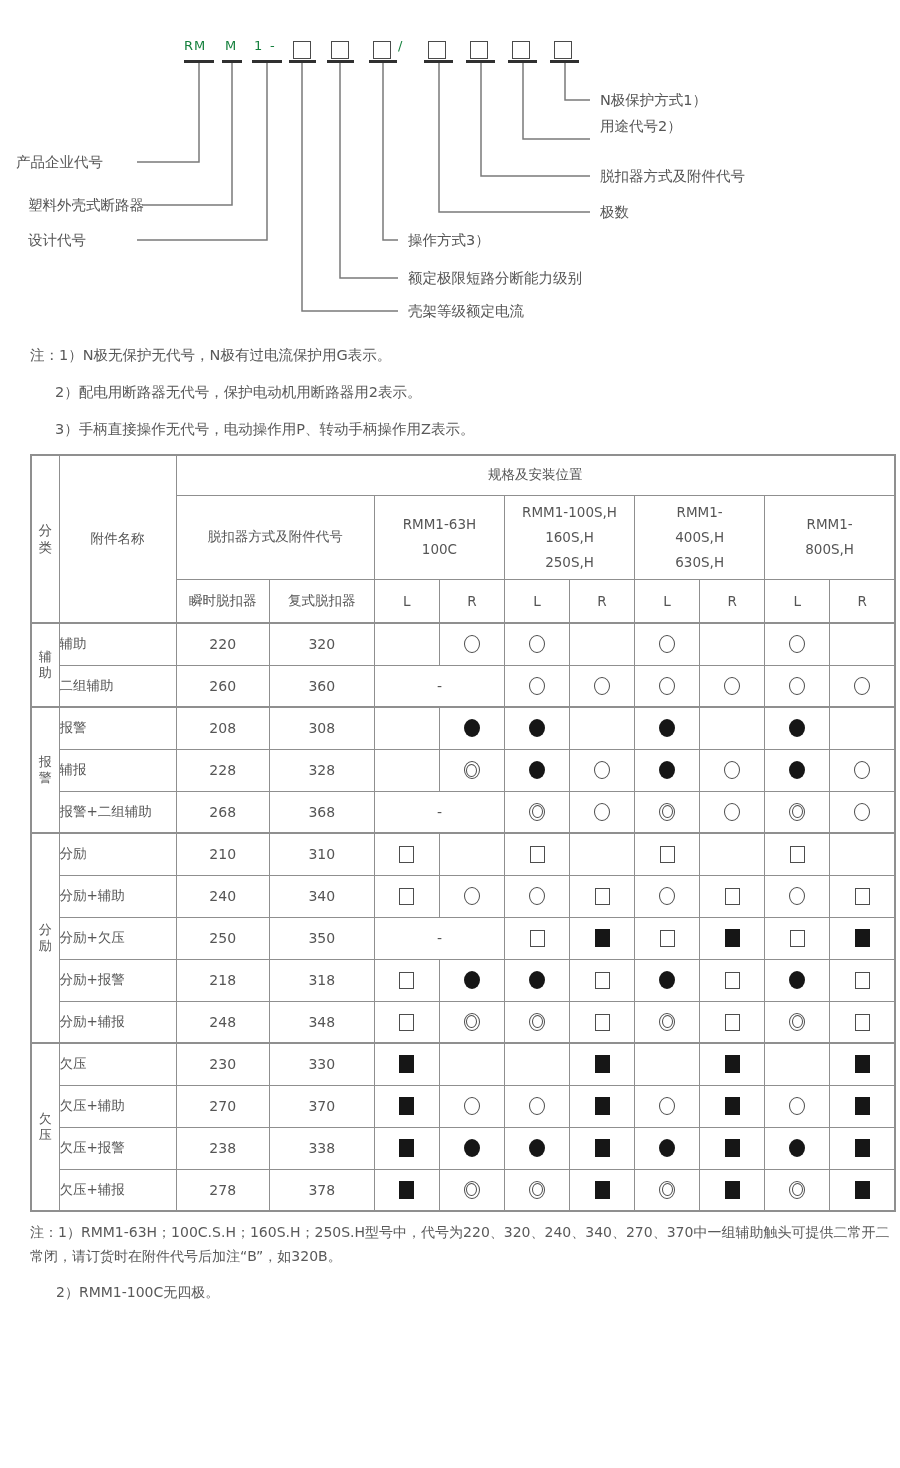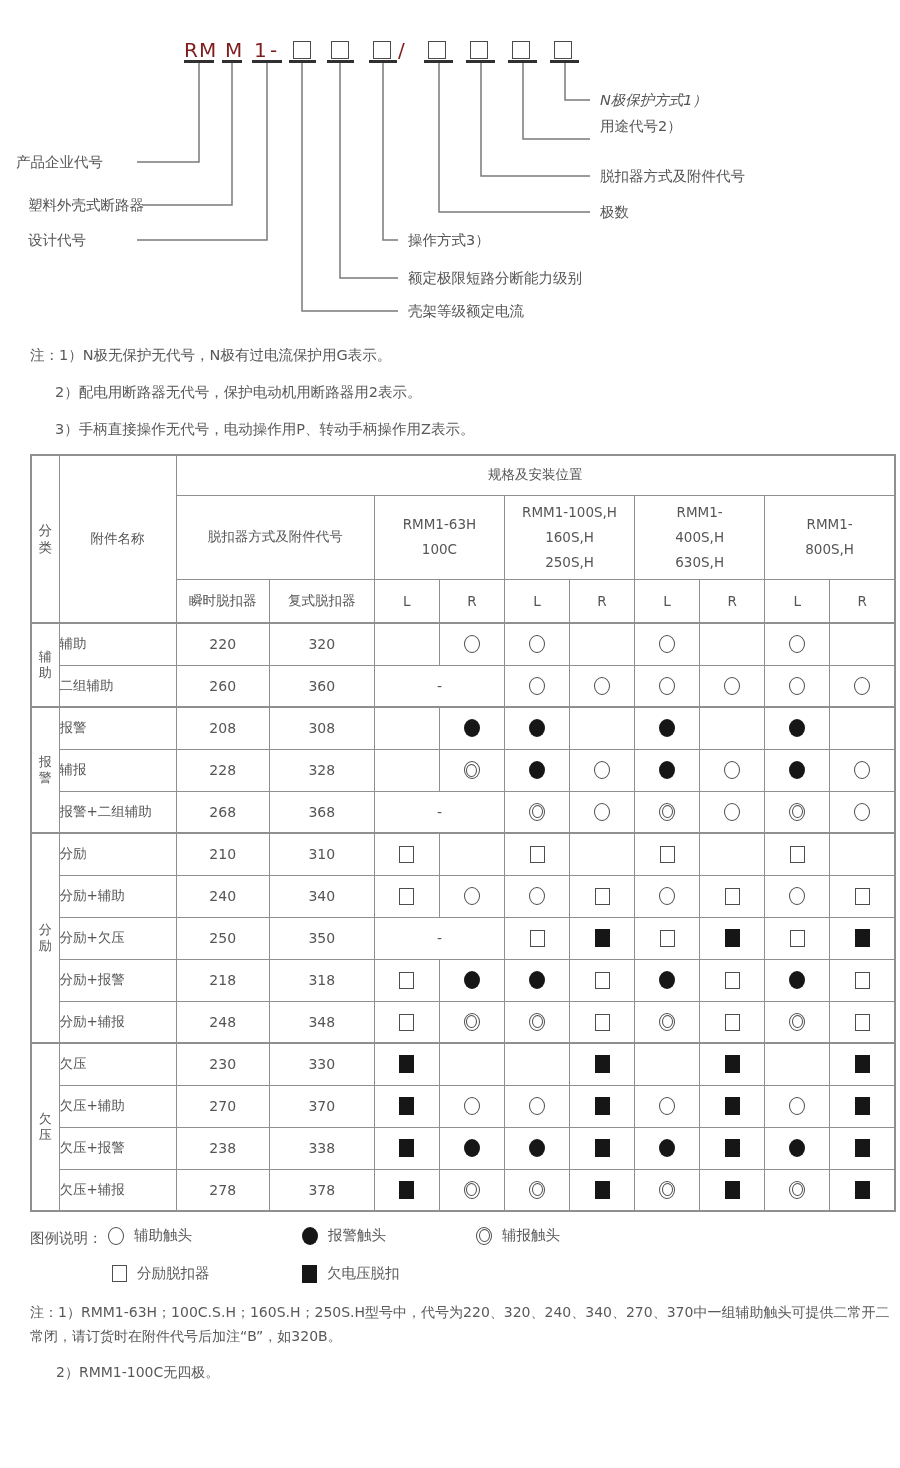--- a/index.html
+++ b/index.html
@@ -4,21 +4,21 @@
 <style>
   html,body{margin:0;padding:0;}
   body{
     width:900px;height:1468px;background:#ffffff;
     font-family:"DejaVu Sans","Liberation Sans",sans-serif;
     color:#595959;overflow:hidden;
   }
   
   .diagram{position:relative;width:900px;height:333px;}
   .diagram svg{position:absolute;left:0;top:0;}
-  .code-text{position:absolute;font-size:20px;color:#7f1d1d;letter-spacing:1px;}
+  .code-text{position:absolute;font-size:13px;color:#15803d;letter-spacing:1px;}
   .code-box{position:absolute;width:16px;height:16px;border:1.5px solid #4a4a4a;background:#fff;}
   .underbar{position:absolute;top:60px;height:3px;background:#303030;}
   .dlabel{position:absolute;font-size:14.5px;color:#555;line-height:20px;white-space:nowrap;}
   .dlabel.left{text-align:left;padding-left:16px;}
   
   .content{padding-left:30px;padding-right:2px;}
   .notes-top{margin-top:10px;font-size:14.5px;}
   .notes-top .note-line{line-height:24px;margin-bottom:13px;}
   .notes-top .note-line.indent{padding-left:25px;}
   .section-title{margin-top:14px;font-size:14.5px;font-weight:bold;color:#3d3d3d;}
@@ -90,21 +90,21 @@
     <div class="underbar" style="left: 289px; width: 27px;"></div>
     <div class="underbar" style="left: 327px; width: 27px;"></div>
     <div class="underbar" style="left: 369px; width: 28px;"></div>
     <div class="underbar" style="left: 424px; width: 29px;"></div>
     <div class="underbar" style="left: 466px; width: 29px;"></div>
     <div class="underbar" style="left: 508px; width: 29px;"></div>
     <div class="underbar" style="left: 550px; width: 29px;"></div>
     <div class="dlabel left" style="top: 152px; left: 0px; width: 133px;">产品企业代号</div>
     <div class="dlabel left" style="top: 195px; left: 12px; width: 141px;">塑料外壳式断路器</div>
     <div class="dlabel left" style="top: 230px; left: 12px; width: 133px;">设计代号</div>
-    <div class="dlabel" style="top: 90px; left: 600px; font-style: italic;">N极保护方式1）</div>
+    <div class="dlabel" style="top: 90px; left: 600px;">N极保护方式1）</div>
     <div class="dlabel" style="top: 116px; left: 600px;">用途代号2）</div>
     <div class="dlabel" style="top: 166px; left: 600px;">脱扣器方式及附件代号</div>
     <div class="dlabel" style="top: 202px; left: 600px;">极数</div>
     <div class="dlabel" style="top: 230px; left: 408px;">操作方式3）</div>
     <div class="dlabel" style="top: 268px; left: 408px;">额定极限短路分断能力级别</div>
     <div class="dlabel" style="top: 301px; left: 408px;">壳架等级额定电流</div>
   </div>
 
 <div class="content">
 
@@ -355,42 +355,19 @@
           <td><span class="sym sym-auxalarm"></span></td>
           <td><span class="sym sym-uv"></span></td>
           <td><span class="sym sym-auxalarm"></span></td>
           <td><span class="sym sym-uv"></span></td>
           <td><span class="sym sym-auxalarm"></span></td>
           <td><span class="sym sym-uv"></span></td>
         </tr>
       </tbody>
   </table>
 
-  <div class="legend" id="legend">
-    <div class="legend-prefix">图例说明：</div>
-  <div class="legend-item" style="left: 78px; top: 0px;">
-        <span class="sym sym-aux"></span>
-        <span>辅助触头</span>
-      </div>
-      <div class="legend-item" style="left: 272px; top: 0px;">
-        <span class="sym sym-alarm"></span>
-        <span>报警触头</span>
-      </div>
-      <div class="legend-item" style="left: 446px; top: 0px;">
-        <span class="sym sym-auxalarm"></span>
-        <span>辅报触头</span>
-      </div>
-      <div class="legend-item" style="left: 82px; top: 38px;">
-        <span class="sym sym-shunt"></span>
-        <span>分励脱扣器</span>
-      </div>
-      <div class="legend-item" style="left: 272px; top: 38px;">
-        <span class="sym sym-uv"></span>
-        <span>欠电压脱扣</span>
-      </div>
-    </div>
 
   <div class="notes-bottom">
     <div class="wrap-note">注：1）RMM1-63H；100C.S.H；160S.H；250S.H型号中，代号为220、320、240、340、270、370中一组辅助触头可提供二常开二常闭，请订货时在附件代号后加注“B”，如320B。</div>
     <div class="short-note">2）RMM1-100C无四极。</div>
   </div>
 
 </div>
 
 </body></html>

